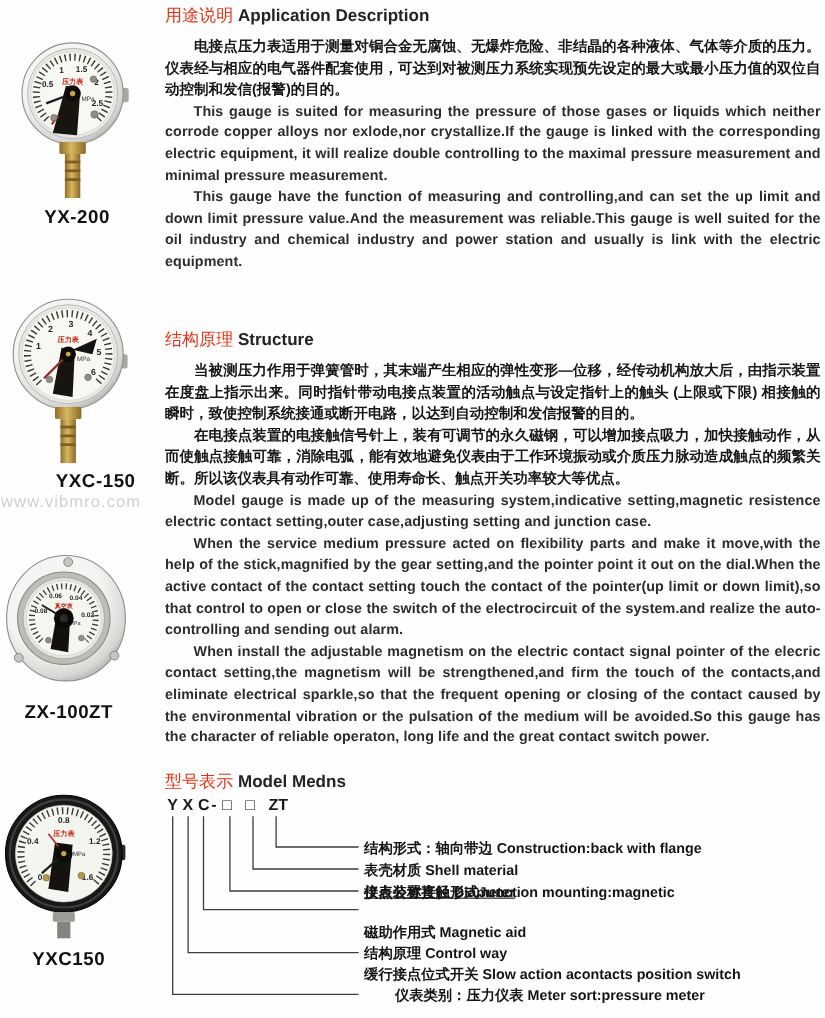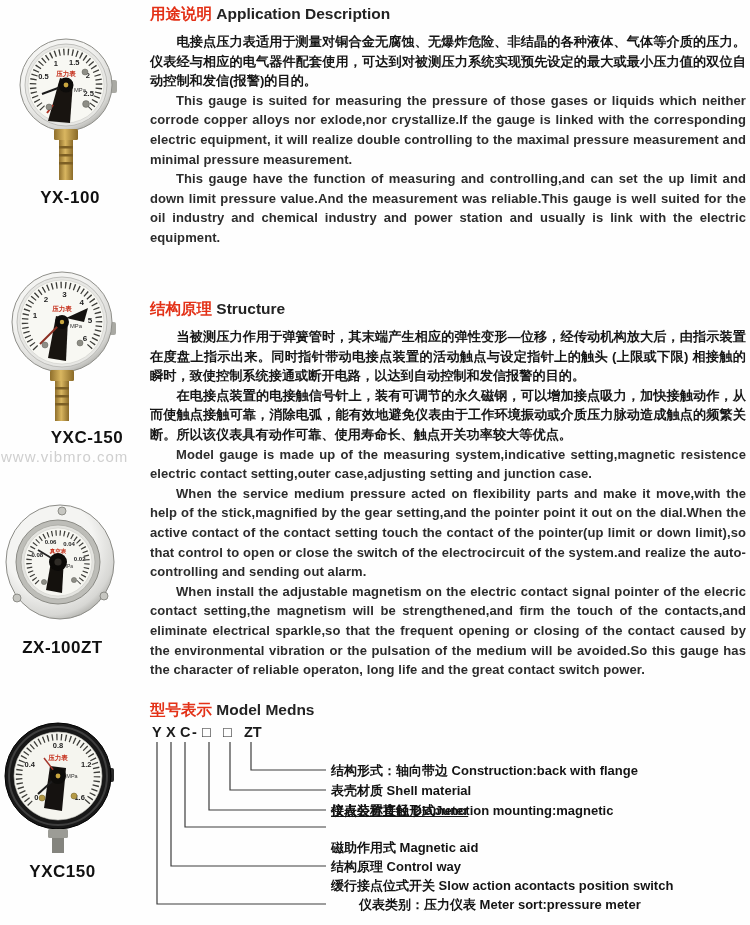--- a/index.html
+++ b/index.html
@@ -7,21 +7,21 @@
   .page { position:relative; width:750px; height:925px; background:#fefefe; overflow:hidden; }
 
   
   .gauge { position:absolute; }
   .gauge-label { position:absolute; font-weight:bold; font-size:17px; color:#111; text-align:center; letter-spacing:0.5px; }
   .watermark { position:absolute; left:1px; top:448px; font-size:15px; color:#cfcfcf; letter-spacing:1px; font-weight:400; }
 
   
   .section { position:absolute; left:150px; width:596px; }
   .sec-head { font-size:15.5px; margin-bottom:7px; }
-  .sec-head .zh { color:#e33117; font-weight:bold; }
+  .sec-head .zh { color:#e33117; font-weight:normal; }
   .sec-head .en { color:#232323; font-weight:600; }
   .p-zh { font-size:13.2px; font-weight:bold; color:#161616; line-height:19.6px; text-align:justify; text-indent:2em; }
   .p-en { font-size:13px; font-weight:600; color:#2c2c2c; line-height:19.6px; text-align:justify; text-indent:2em; letter-spacing:0.1px; }
 
   
   .model-wrap { position:absolute; left:150px; top:700px; width:598px; height:222px; }
   .model-head { font-size:15.5px; }
   .code-char { position:absolute; top:24px; font-size:14.5px; font-weight:bold; color:#1a1a1a; }
   .tree-svg { position:absolute; left:0; top:0; width:598px; height:222px; }
   .tree-row { position:absolute; left:181px; font-size:13px; font-weight:bold; color:#141414; white-space:nowrap; }
@@ -67,21 +67,21 @@
       <circle cx="85" cy="44" r="3" fill="#8e8e86" stroke="#5f5f58" stroke-width="0.5"></circle>
       <circle cx="86" cy="76" r="3.4" fill="#8e8e86" stroke="#5f5f58" stroke-width="0.5"></circle>
       <circle cx="49" cy="79" r="3" fill="#8e8e86" stroke="#5f5f58" stroke-width="0.5"></circle>
       <rect x="54" y="101" width="24" height="11" rx="1.5" fill="url(#brass1)"></rect>
       <rect x="59" y="112" width="14" height="40" fill="url(#brass1)"></rect>
       <rect x="59" y="118" width="14" height="2.5" fill="#7c5f24"></rect>
       <rect x="59" y="126" width="14" height="2.5" fill="#7c5f24"></rect>
       <rect x="59" y="134" width="14" height="2.5" fill="#7c5f24"></rect>
     </svg>
   </div>
-  <div class="gauge-label" style="left:0; top:188px; width:140px;">YX-100</div>
+  <div class="gauge-label" style="left:0; top:188px; width:140px;">YX-200</div>
 
   <div class="gauge" style="left:0; top:264px; width:130px; height:160px;">
     <svg width="130" height="160" viewBox="0 0 130 160">
       <rect x="108" y="58" width="8" height="13" rx="2" fill="#a9a9a3"></rect>
       <circle cx="62" cy="58" r="50" fill="url(#metal1)" stroke="#8f8f8a" stroke-width="1"></circle>
       <circle cx="62" cy="58" r="45" fill="#e7e7e4" stroke="#b3b3ae" stroke-width="0.8"></circle>
       <circle cx="62" cy="58" r="42" fill="#f8f8f3" stroke="#cfcfc9" stroke-width="0.6"></circle>
       <path d="M35.8,84.2 A37,37 0 1 1 88.2,84.2" fill="none" stroke="#3c3c38" stroke-width="6.5" stroke-dasharray="1.3 3.2"></path>
       <text x="34.9" y="53.5" font-size="8" font-weight="bold" fill="#222" text-anchor="middle">1</text>
       <text x="45.9" y="38" font-size="8" font-weight="bold" fill="#222" text-anchor="middle">2</text>

